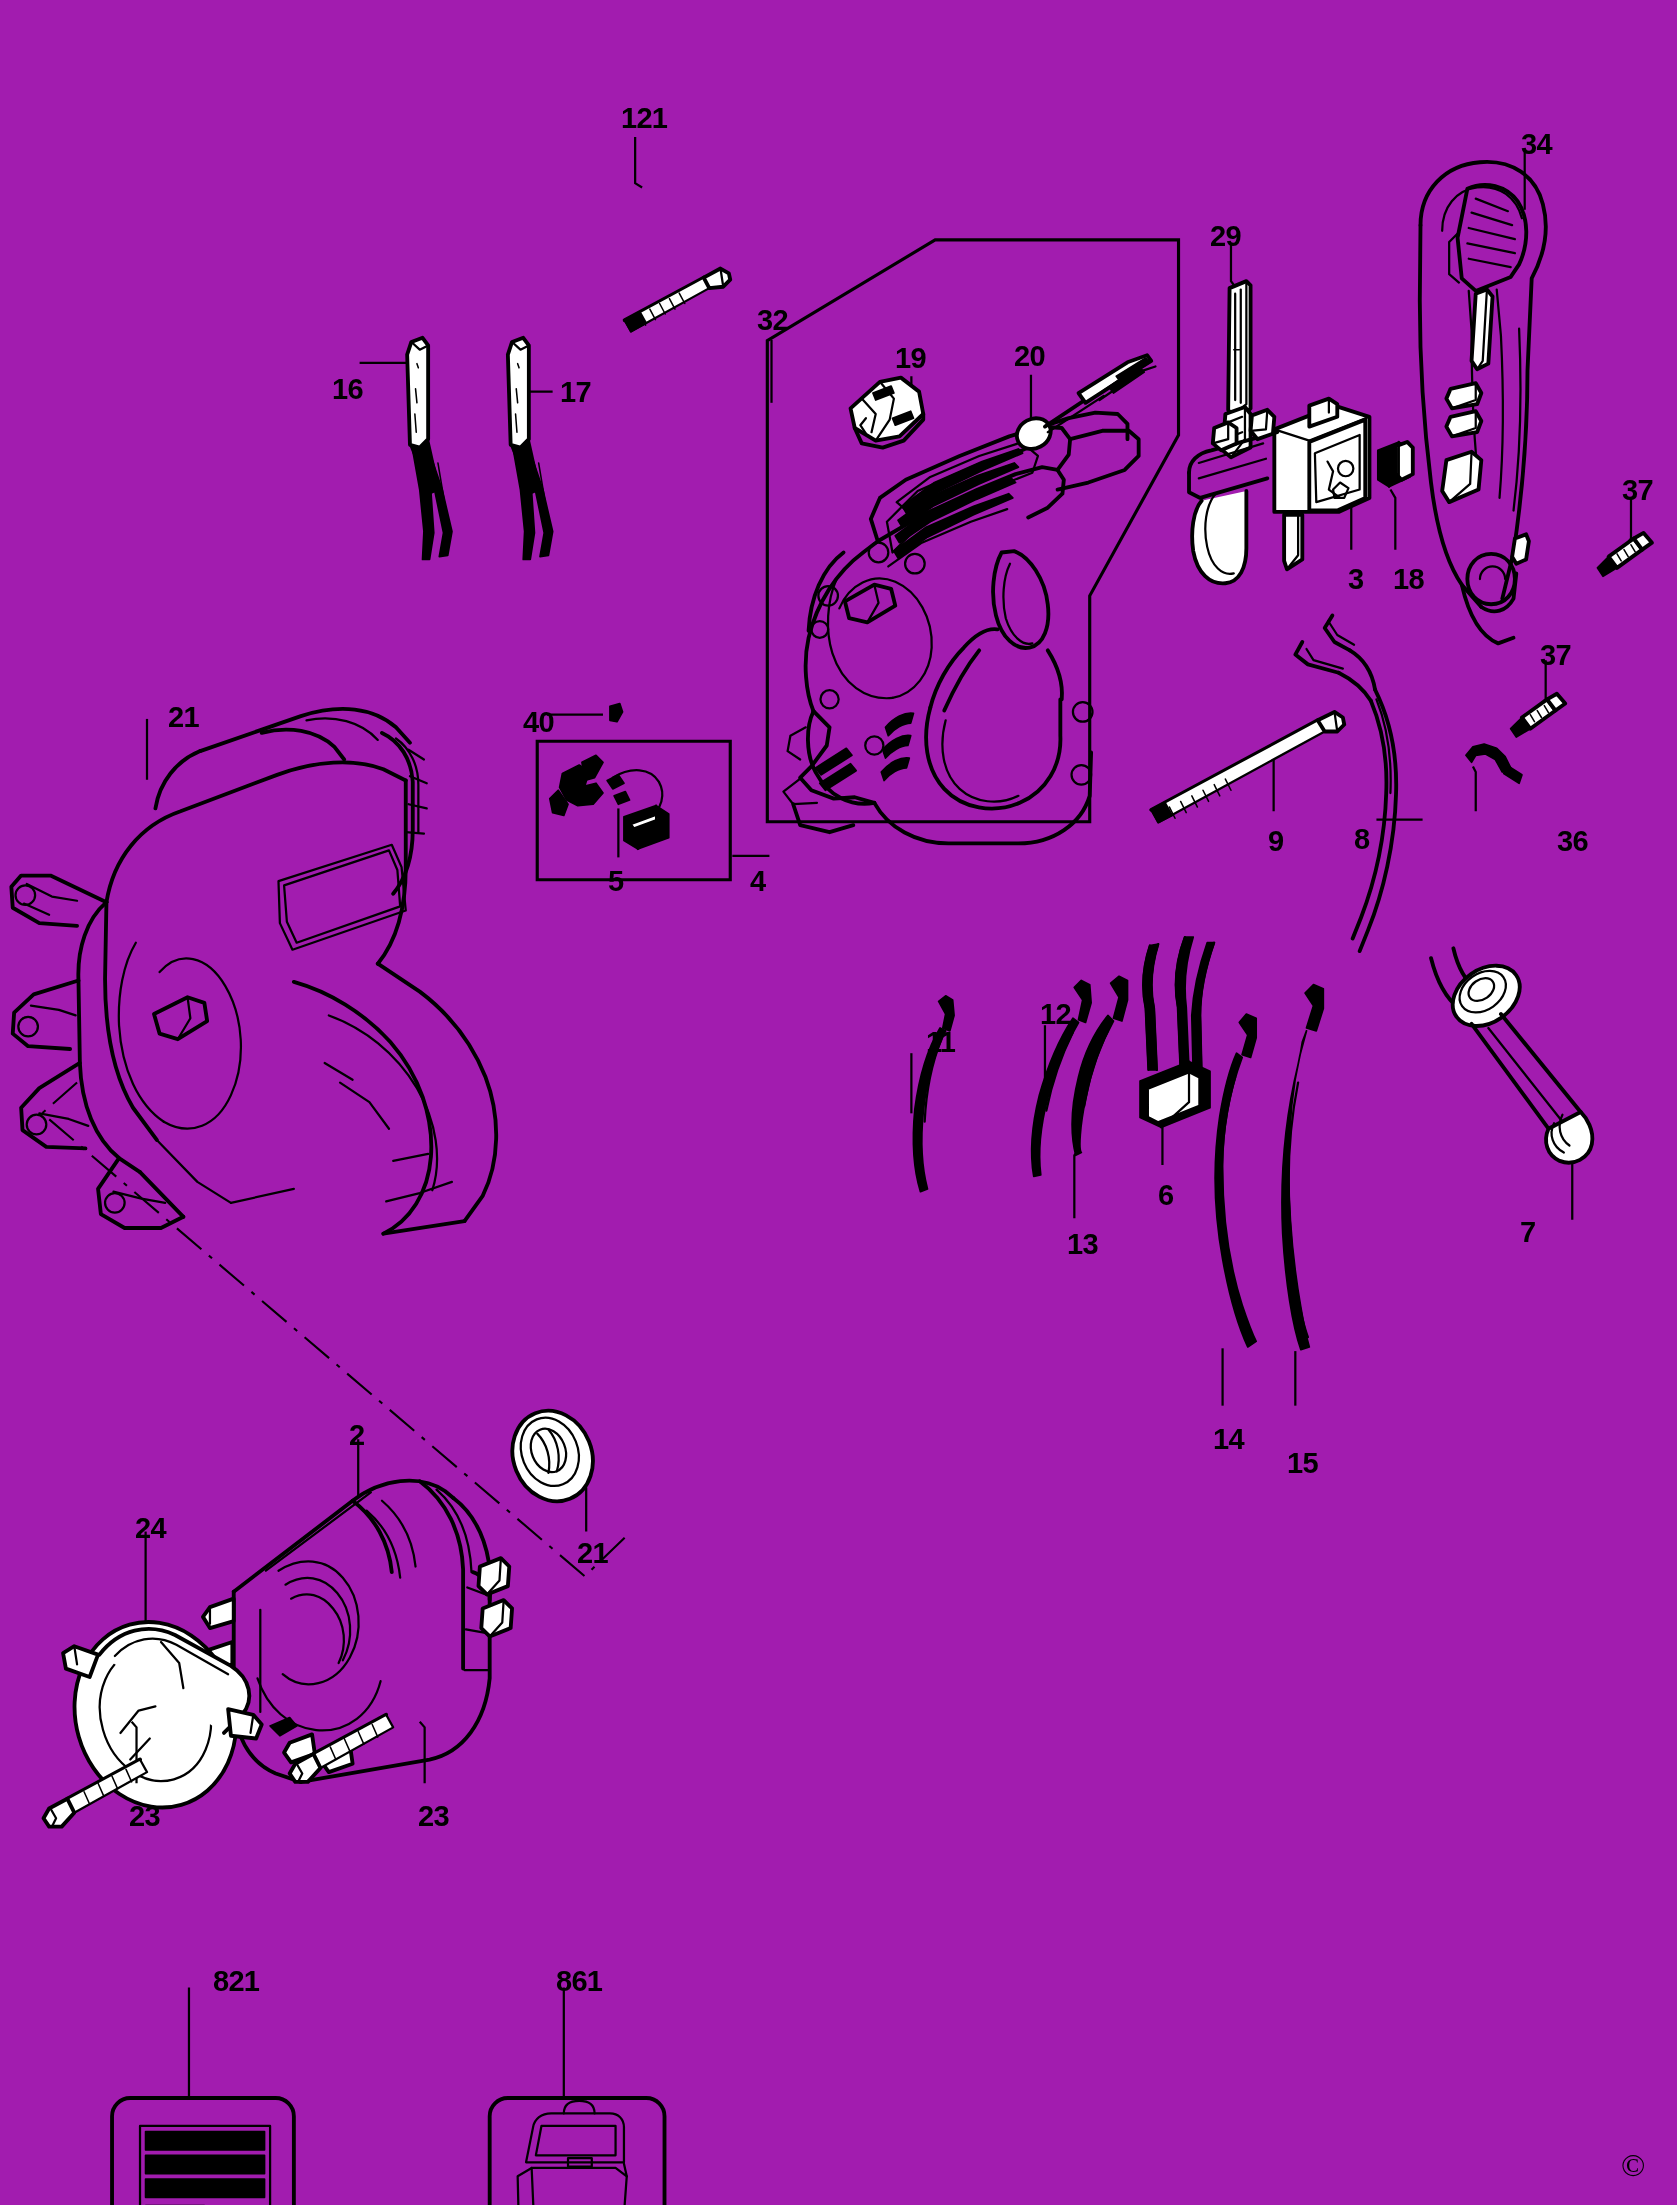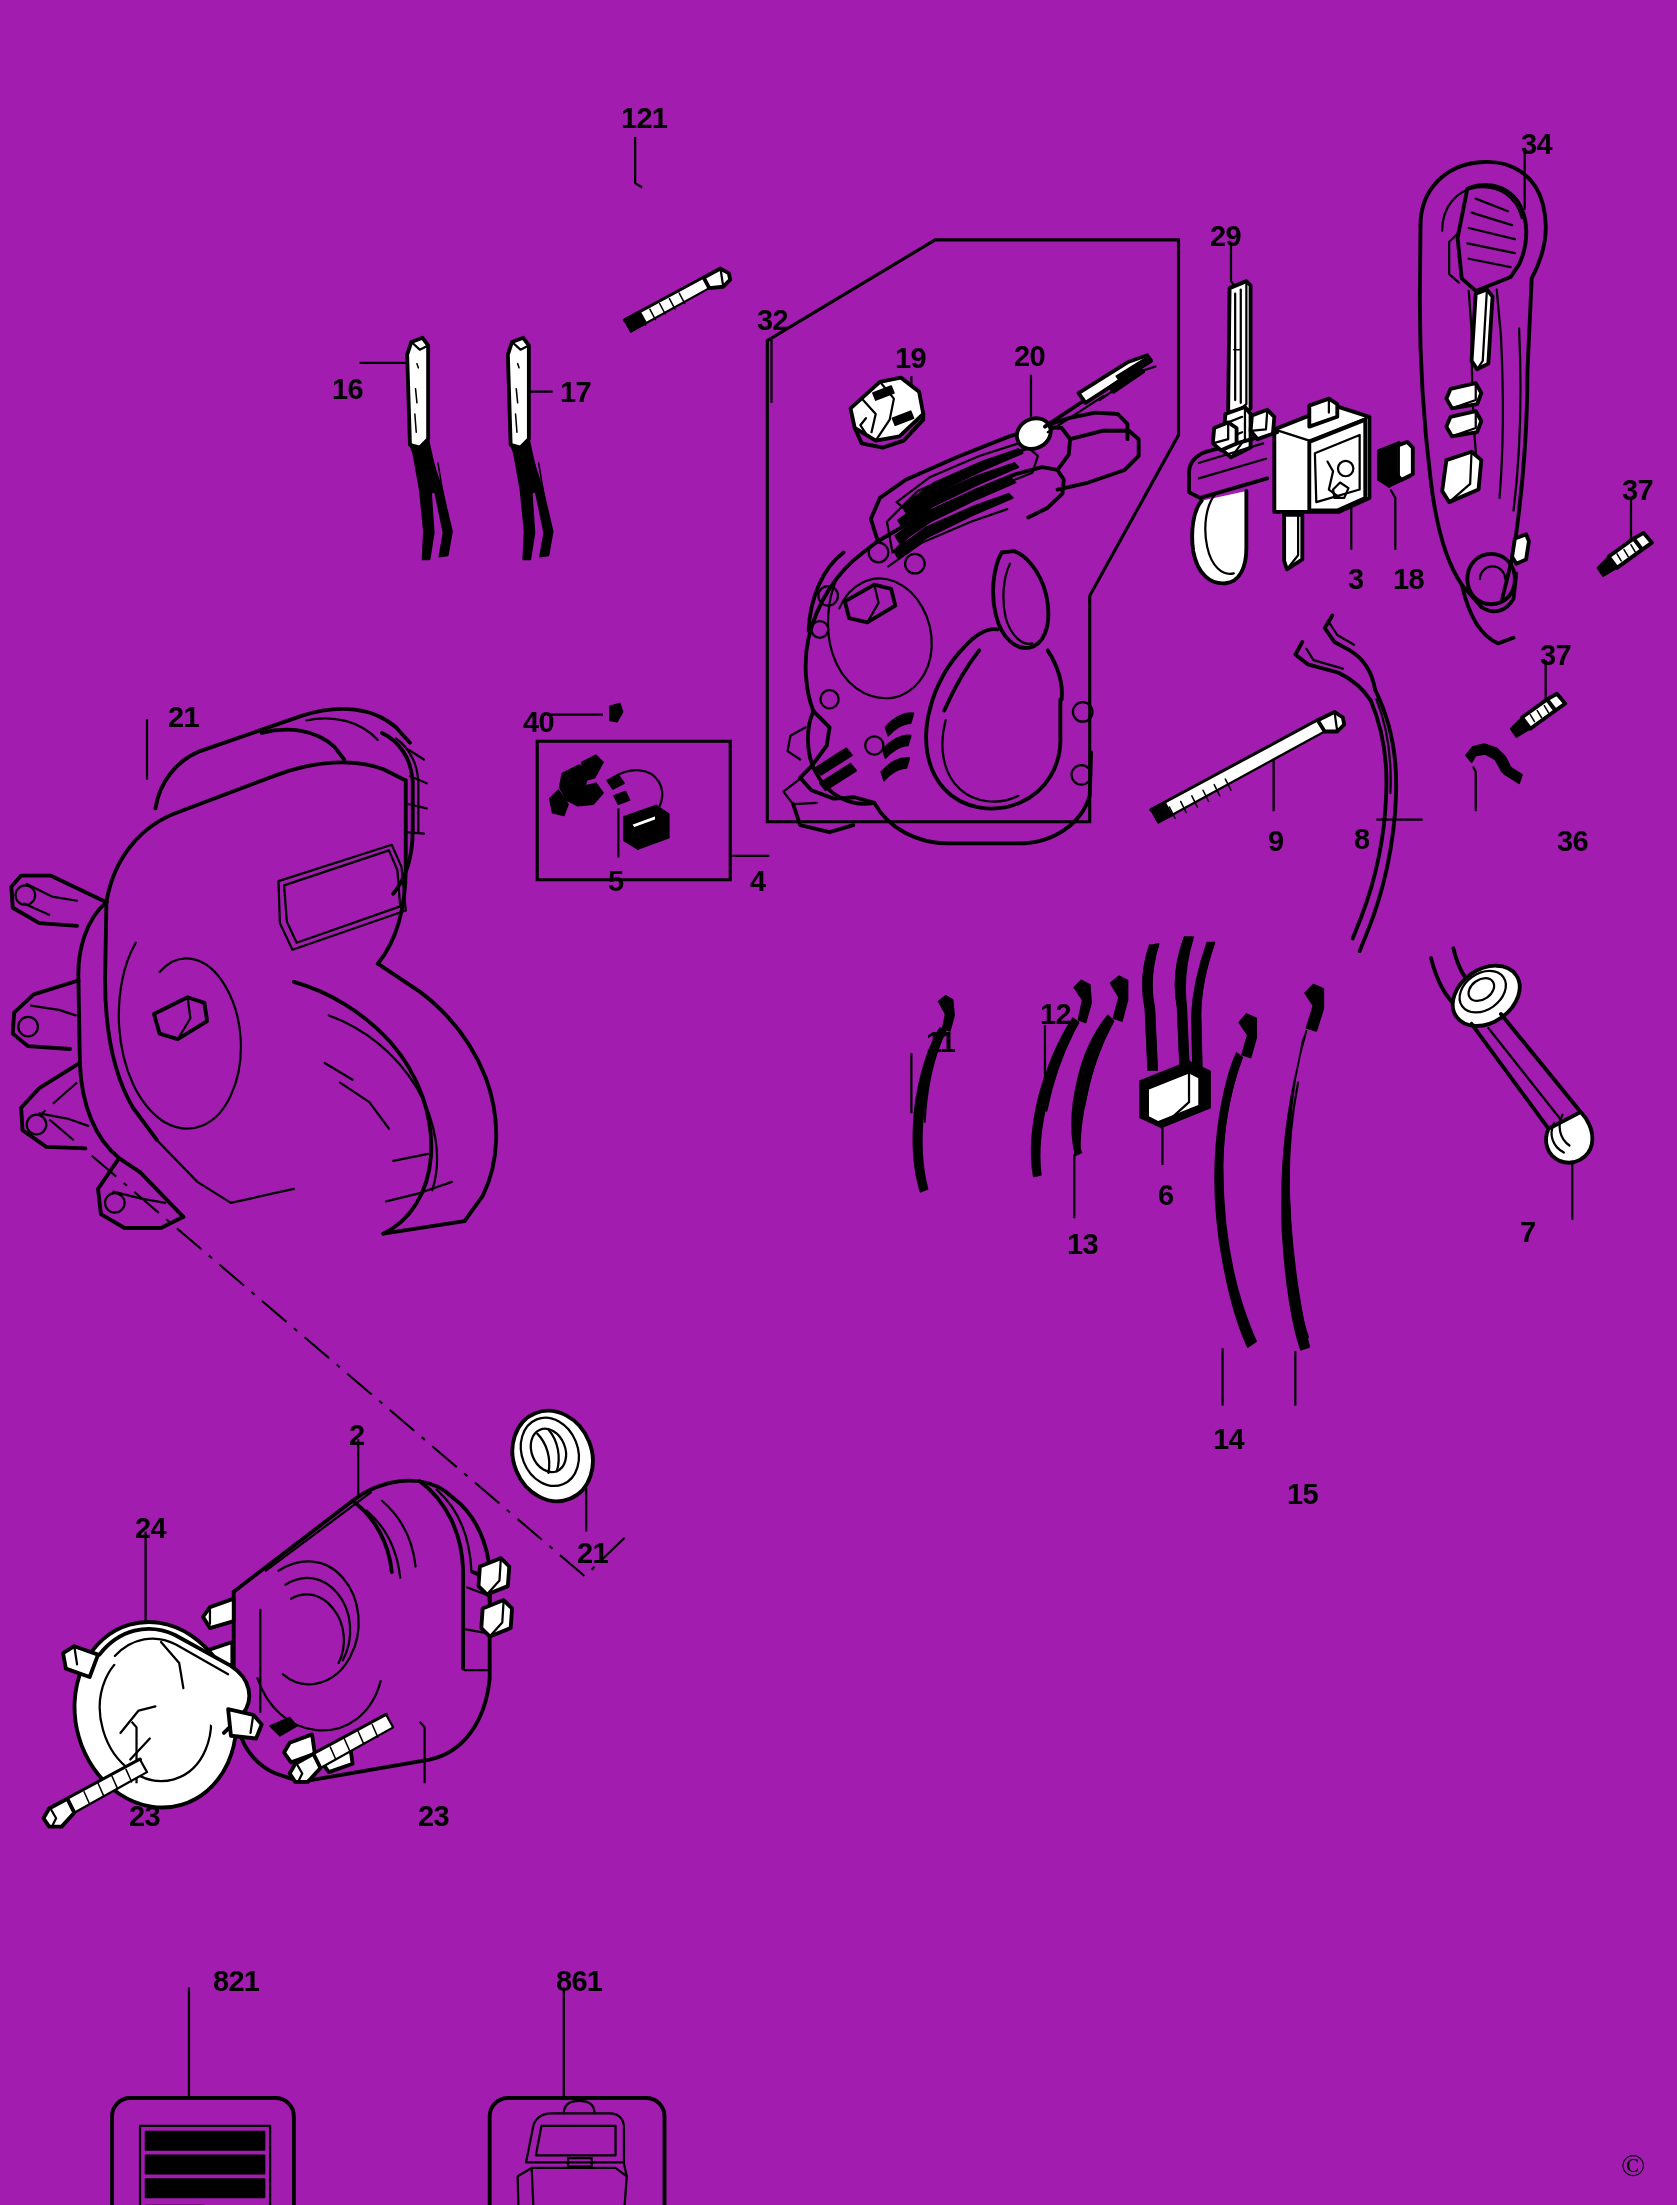--- a/index.html
+++ b/index.html
@@ -693,21 +693,21 @@
 <div class="callout" style="left:608px;top:867px;">5</div>
 <div class="callout" style="left:750px;top:867px;">4</div>
 <div class="callout" style="left:1268px;top:827px;">9</div>
 <div class="callout" style="left:1354px;top:825px;">8</div>
 <div class="callout" style="left:1557px;top:827px;">36</div>
 <div class="callout" style="left:902px;top:1028px;margin-left:24px;">11</div>
 <div class="callout" style="left:1040px;top:1000px;">12</div>
 <div class="callout" style="left:1067px;top:1230px;">13</div>
 <div class="callout" style="left:1158px;top:1181px;">6</div>
 <div class="callout" style="left:1213px;top:1425px;">14</div>
-<div class="callout" style="left:1287px;top:1480px;">15</div>
+<div class="callout" style="left:1287px;top:1449px;">15</div>
 <div class="callout" style="left:1520px;top:1218px;">7</div>
 <div class="callout" style="left:349px;top:1421px;">2</div>
 <div class="callout" style="left:577px;top:1539px;">21</div>
 <div class="callout" style="left:135px;top:1514px;">24</div>
 <div class="callout" style="left:129px;top:1802px;">23</div>
 <div class="callout" style="left:418px;top:1802px;">23</div>
 <div class="callout" style="left:181px;top:1967px;margin-left:32px;">821</div>
 <div class="callout" style="left:556px;top:1967px;">861</div>
 
 <div class="copy" style="left:1621px;top:2149px;">©</div>

